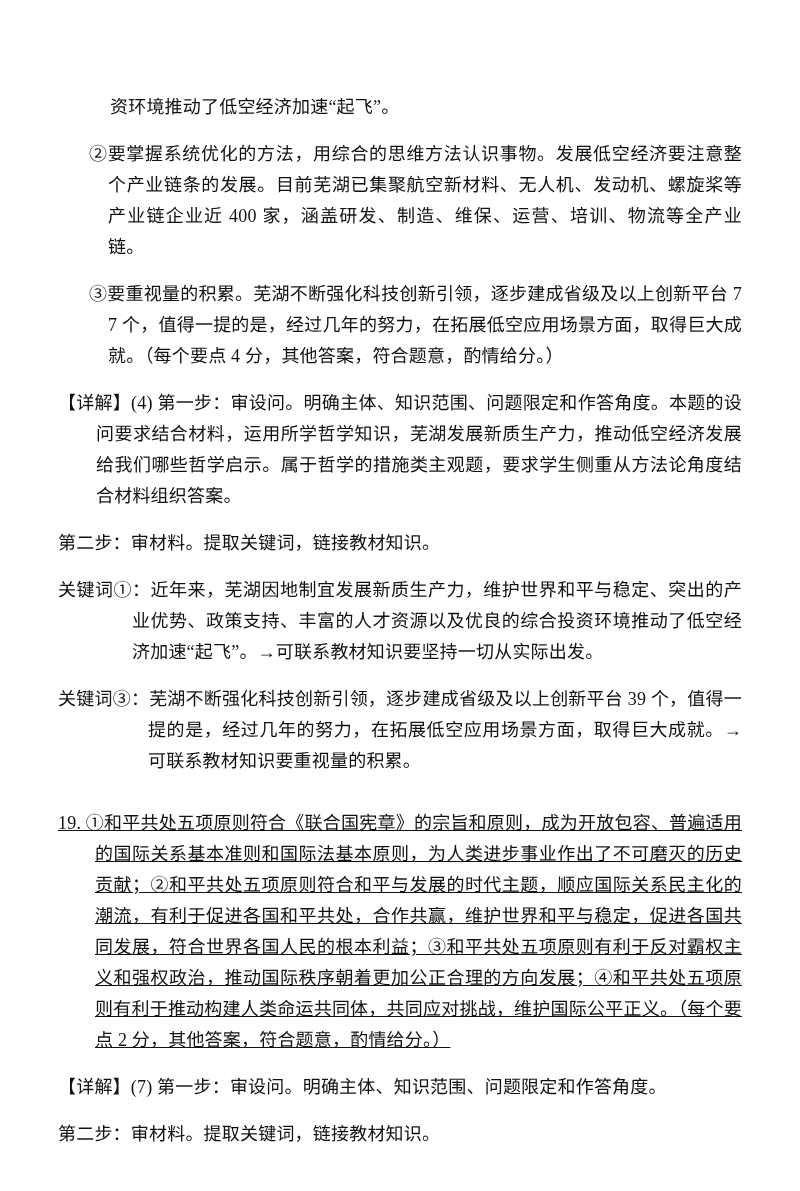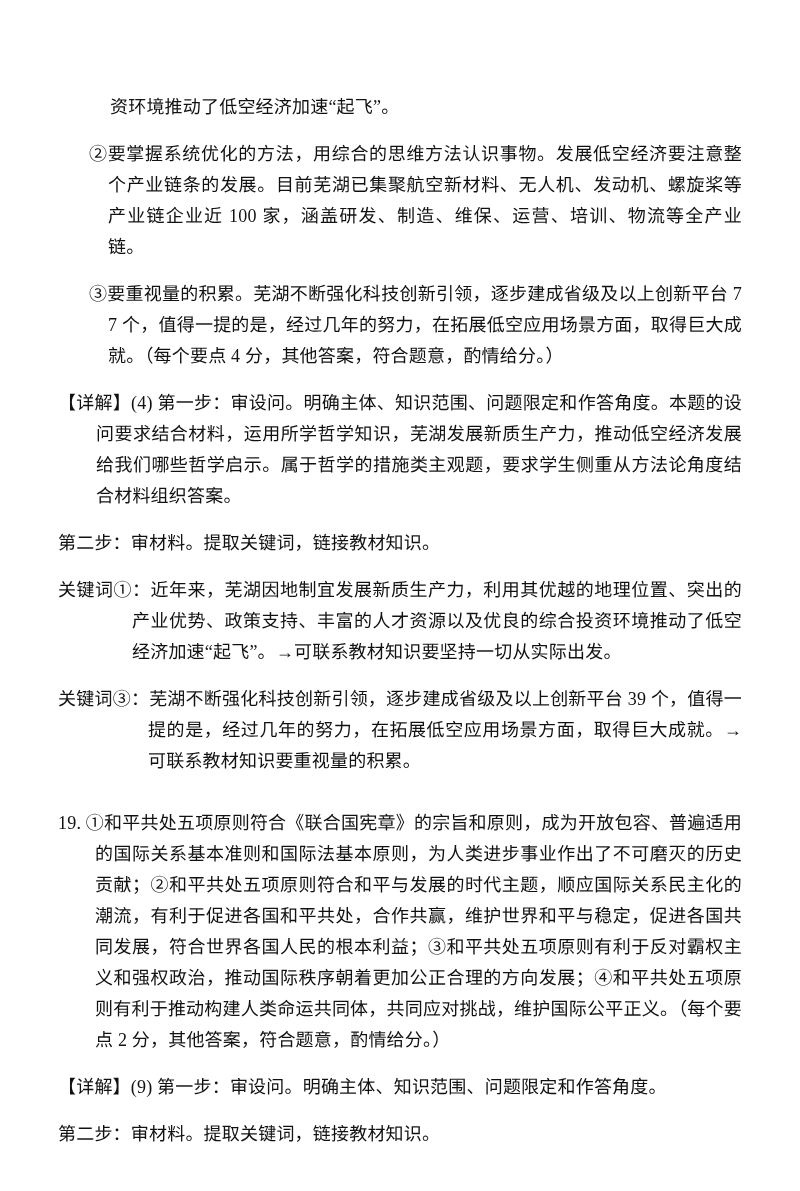--- a/index.html
+++ b/index.html
@@ -35,33 +35,33 @@
   
   .item { padding-left: 50px; text-indent: -19px; }
   
   .detail { padding-left: 38px; text-indent: -38px; }
   
   .flush { padding-left: 0; }
   
   .kw-narrow { padding-left: 74px; text-indent: -74px; }
   .kw-wide { padding-left: 90px; text-indent: -90px; }
   
-  .q19 { padding-left: 37px; text-indent: -37px; }
+  .q19 { padding-left: 37px; text-indent: -37px; text-decoration: underline; }
   
   .indent2 { text-indent: 36px; }
   .gap-before { margin-top: 31px; }
 </style>
 </head>
 <body style="color: rgb(17, 17, 17); background: rgb(255, 255, 255);">
 
 <main class="page">
   <p class="para cont1">资环境推动了低空经济加速“起飞”。</p>
-  <p class="para item">②要掌握系统优化的方法，用综合的思维方法认识事物。发展低空经济要注意整个产业链条的发展。目前芜湖已集聚航空新材料、无人机、发动机、螺旋桨等产业链企业近 100 家，涵盖研发、制造、维保、运营、培训、物流等全产业链。</p>
+  <p class="para item">②要掌握系统优化的方法，用综合的思维方法认识事物。发展低空经济要注意整个产业链条的发展。目前芜湖已集聚航空新材料、无人机、发动机、螺旋桨等产业链企业近 400 家，涵盖研发、制造、维保、运营、培训、物流等全产业链。</p>
   <p class="para item">③要重视量的积累。芜湖不断强化科技创新引领，逐步建成省级及以上创新平台 77 个，值得一提的是，经过几年的努力，在拓展低空应用场景方面，取得巨大成就。（每个要点 4 分，其他答案，符合题意，酌情给分。）</p>
   <p class="para detail">【详解】(4) 第一步：审设问。明确主体、知识范围、问题限定和作答角度。本题的设问要求结合材料，运用所学哲学知识，芜湖发展新质生产力，推动低空经济发展给我们哪些哲学启示。属于哲学的措施类主观题，要求学生侧重从方法论角度结合材料组织答案。</p>
   <p class="para flush">第二步：审材料。提取关键词，链接教材知识。</p>
-  <p class="para kw-narrow">关键词①：近年来，芜湖因地制宜发展新质生产力，利用其优越的地理位置、突出的产业优势、政策支持、丰富的人才资源以及优良的综合投资环境推动了低空经济加速“起飞”。→可联系教材知识要坚持一切从实际出发。</p>
+  <p class="para kw-narrow">关键词①：近年来，芜湖因地制宜发展新质生产力，维护世界和平与稳定、突出的产业优势、政策支持、丰富的人才资源以及优良的综合投资环境推动了低空经济加速“起飞”。→可联系教材知识要坚持一切从实际出发。</p>
   <p class="para kw-wide">关键词③：芜湖不断强化科技创新引领，逐步建成省级及以上创新平台 39 个，值得一提的是，经过几年的努力，在拓展低空应用场景方面，取得巨大成就。→可联系教材知识要重视量的积累。</p>
   <p class="para q19 gap-before">19. ①和平共处五项原则符合《联合国宪章》的宗旨和原则，成为开放包容、普遍适用的国际关系基本准则和国际法基本原则，为人类进步事业作出了不可磨灭的历史贡献；②和平共处五项原则符合和平与发展的时代主题，顺应国际关系民主化的潮流，有利于促进各国和平共处，合作共赢，维护世界和平与稳定，促进各国共同发展，符合世界各国人民的根本利益；③和平共处五项原则有利于反对霸权主义和强权政治，推动国际秩序朝着更加公正合理的方向发展；④和平共处五项原则有利于推动构建人类命运共同体，共同应对挑战，维护国际公平正义。（每个要点 2 分，其他答案，符合题意，酌情给分。）</p>
-  <p class="para flush">【详解】(9) 第一步：审设问。明确主体、知识范围、问题限定和作答角度。</p>
+  <p class="para flush">【详解】(7) 第一步：审设问。明确主体、知识范围、问题限定和作答角度。</p>
   <p class="para flush">第二步：审材料。提取关键词，链接教材知识。</p>
 
 </main>
 
 </body></html>

